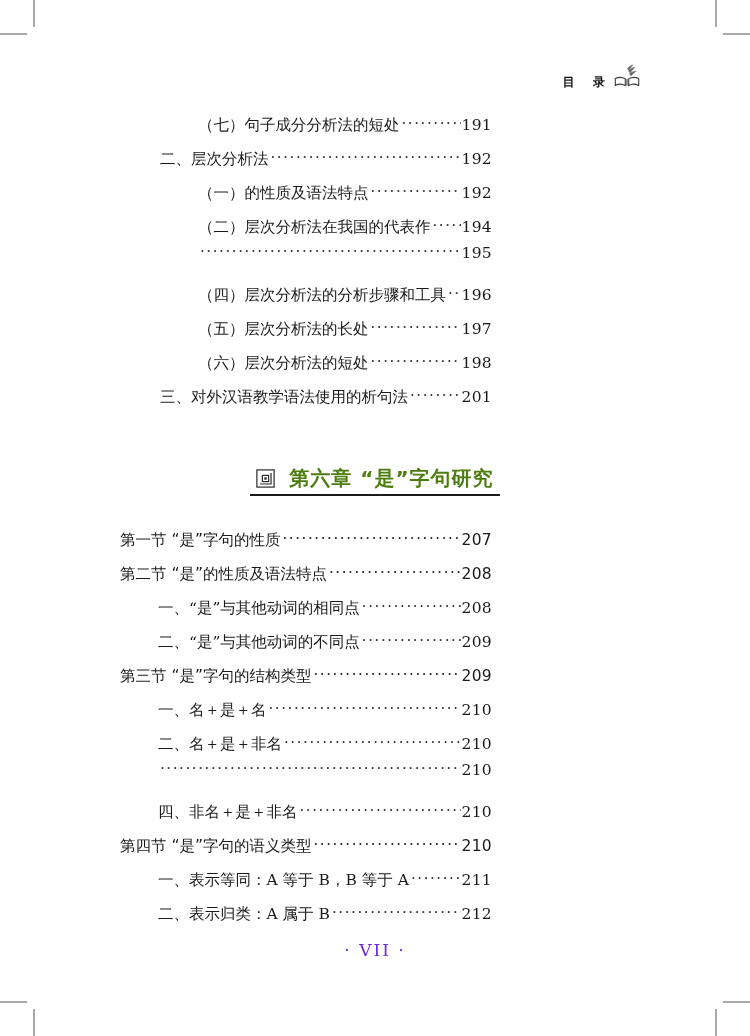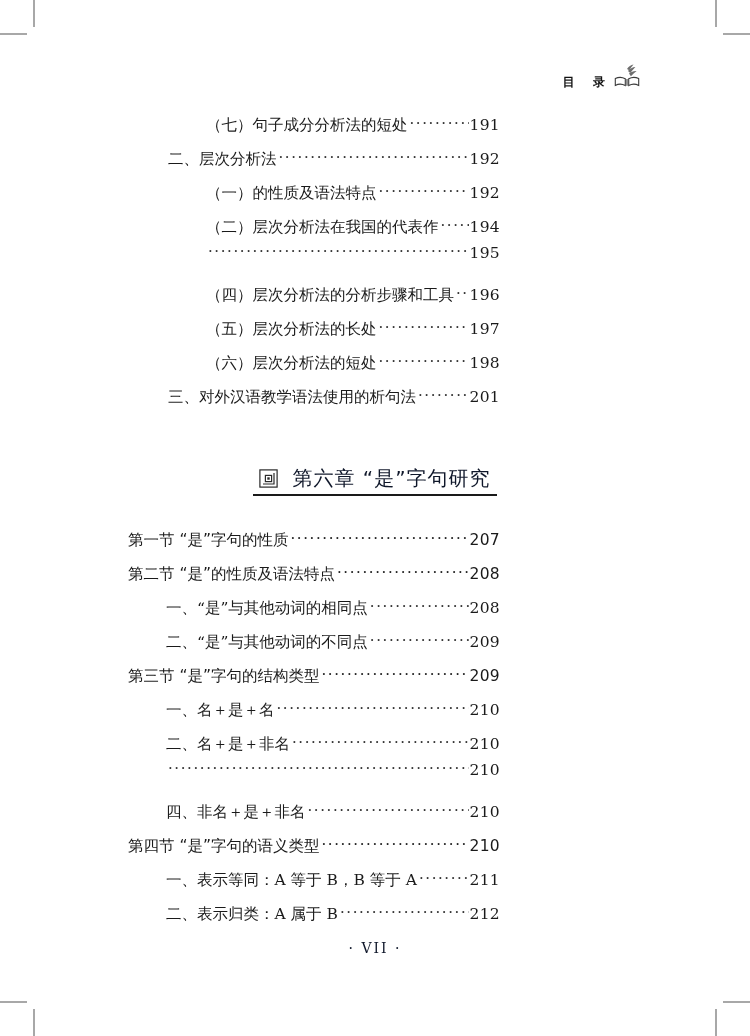--- a/index.html
+++ b/index.html
@@ -39,21 +39,21 @@
   .running-head .rh-text {
     font-family: "DejaVu Sans", "Liberation Sans", sans-serif;
     font-weight: bold;
     font-size: 12px;
     letter-spacing: 7px;
     color: #111;
     line-height: 1;
   }
   .rh-orn { width: 26px; height: 24px; display: block; }
 
-  .toc-list { position: absolute; left: 16px; width: 594px; }
+  .toc-list { position: absolute; left: 8px; width: 594px; }
 
   .toc-row {
     display: flex;
     align-items: baseline;
     width: 100%;
     box-sizing: border-box;
     padding-right: 110px;
     height: 34px;
   }
   .toc-row .label {
@@ -108,38 +108,38 @@
   }
   .chapter-line {
     display: flex;
     align-items: center;
     gap: 14px;
     white-space: nowrap;
   }
   .chap-orn { width: 19px; height: 19px; display: block; flex: none; }
   .chapter-title {
     font-family: "DejaVu Sans", "Liberation Sans", sans-serif;
-    font-weight: normal;
+    font-weight: bold;
     font-size: 20px;
     letter-spacing: 1px;
-    color: #0f172a;
+    color: #4d7c0f;
     line-height: 1.2;
   }
 
   
   .folio {
     position: absolute;
     left: 0;
     width: 750px;
     top: 940px;
     text-align: center;
     font-family: "DejaVu Serif", "Liberation Serif", serif;
-    font-size: 14px;
+    font-size: 17px;
     letter-spacing: 2px;
-    color: #0f172a;
+    color: #6d28d9;
   }
 </style>
 </head>
 <body>
 
 <div class="crop crop-tl-v"></div>
 <div class="crop crop-tl-h"></div>
 <div class="crop crop-tr-v"></div>
 <div class="crop crop-tr-h"></div>
 <div class="crop crop-bl-v"></div>

